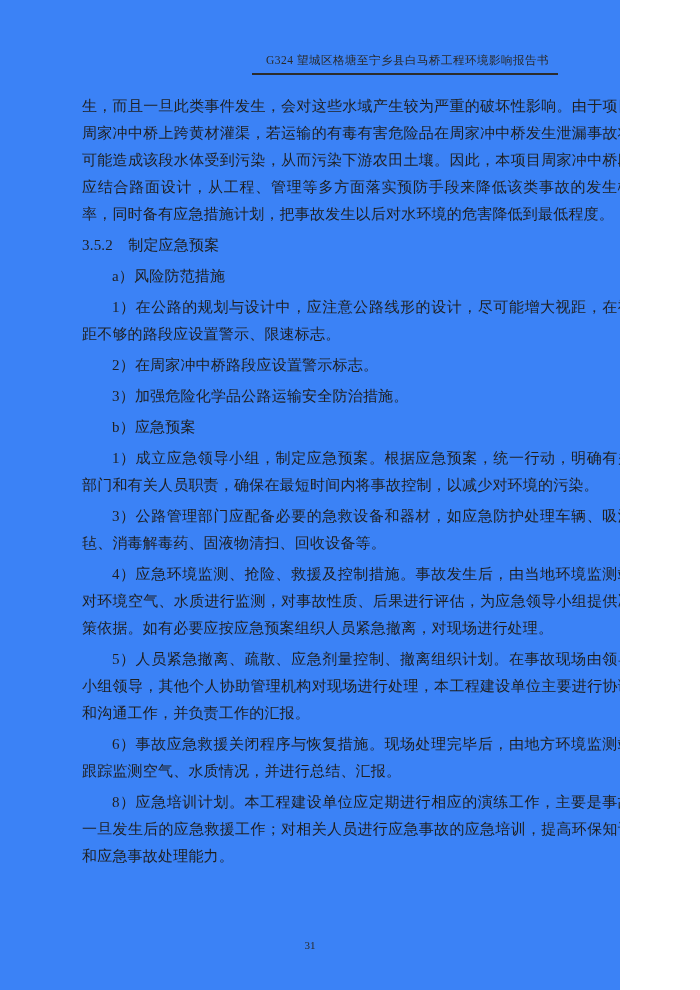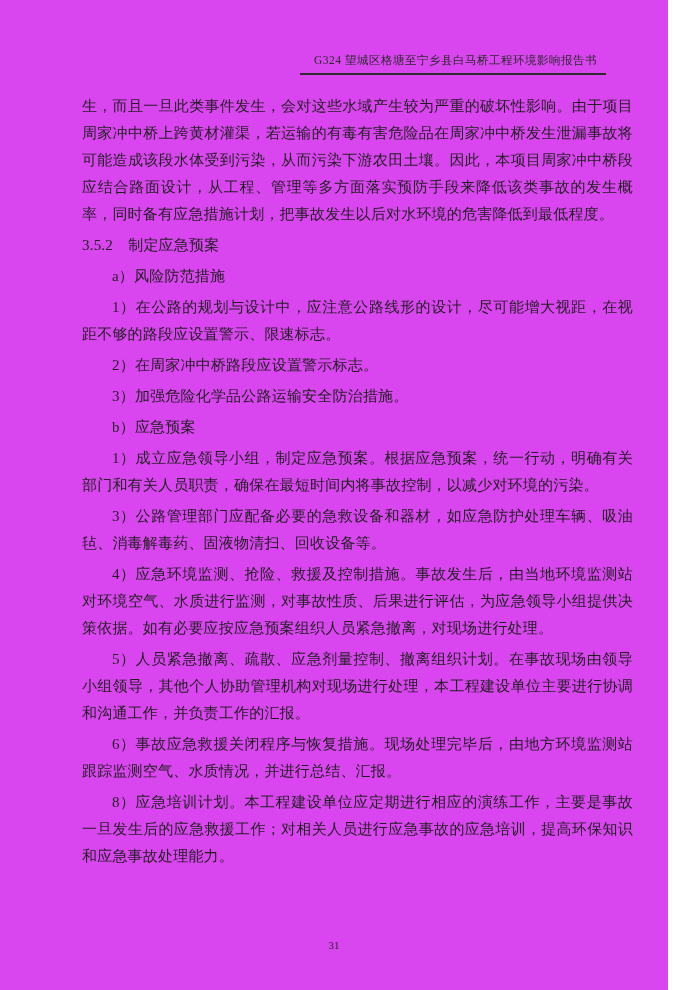--- a/index.html
+++ b/index.html
@@ -4,25 +4,24 @@
 <style>
   html, body {
     margin: 0;
     padding: 0;
     background: #ffffff;
   }
   .page {
     position: relative;
     width: 620px;
     height: 990px;
-    background: #d946ef;
+    background: #3b82f6;
     font-family: "Liberation Serif", "DejaVu Serif", serif;
     color: #1f1f1f;
     overflow: hidden;
-    padding-left: 48px;
   }
   .header {
     position: absolute;
     top: 52px;
     right: 62px;
     font-size: 11.5px;
     line-height: 16px;
     letter-spacing: 0.5px;
     color: #2a2a2a;
     border-bottom: 2px solid #2c2c2c;

